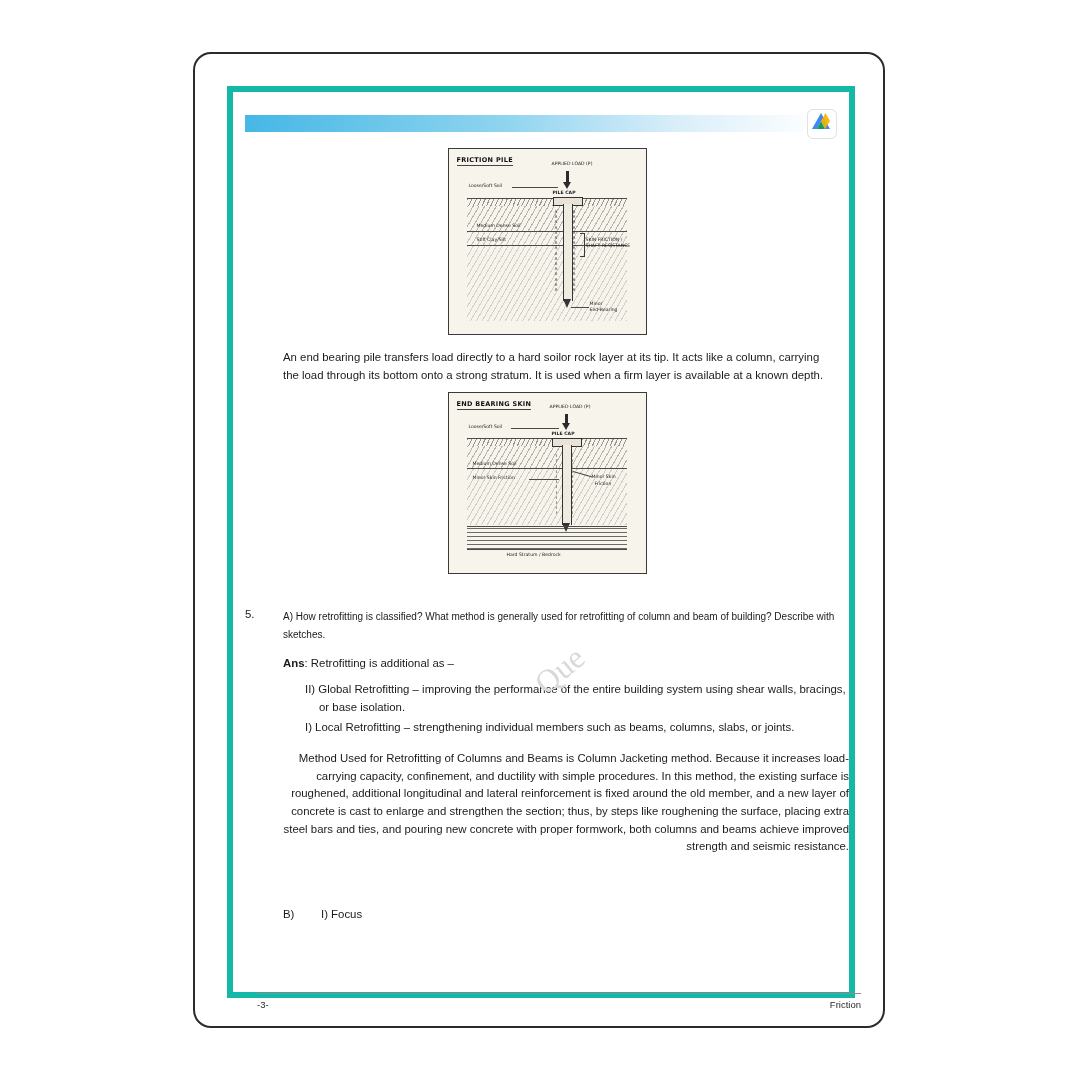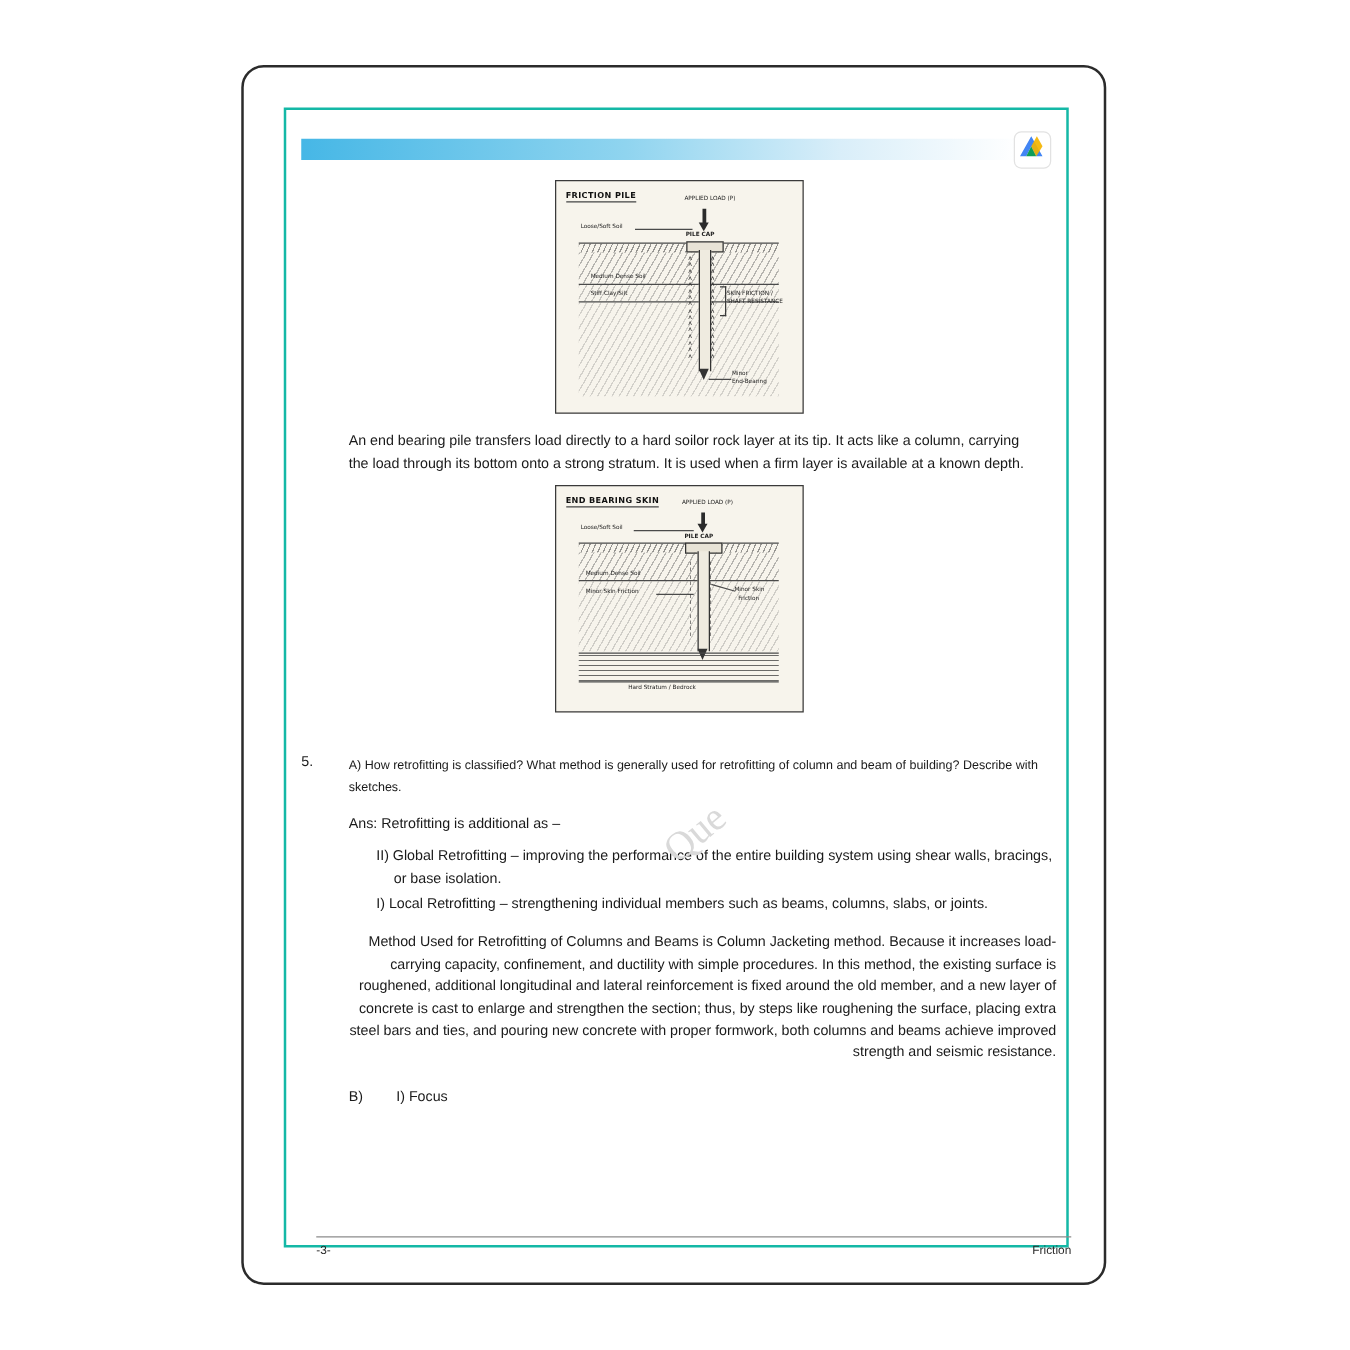--- a/index.html
+++ b/index.html
@@ -20,21 +20,21 @@
     border-radius: 18px;
     background: #ffffff;
     box-sizing: border-box;
   }
   .page-inner {
     position: absolute;
     left: 32px;
     top: 32px;
     width: 628px;
     height: 912px;
-    border: 2px solid #14b8a6;
+    border: 6px solid #14b8a6;
     background: #ffffff;
     box-sizing: border-box;
   }
   .header-band {
     position: absolute;
     left: 12px;
     top: 23px;
     width: 575px;
     height: 17px;
     background: linear-gradient(to right, #46b7e6 0%, #8fd4ef 45%, #d9eef9 75%, #ffffff 100%);
@@ -157,32 +157,32 @@
   .p-intro { margin: 14px 18px 0 38px; }
   .q-block { margin-top: 34px; position: relative; padding-left: 38px; }
   .q-num {
     position: absolute;
     left: 0; top: 0;
     font-size: 11.4px;
     color: #1a1a1a;
   }
   .q-text { font-size: 10px; line-height: 17.6px; color: #1a1a1a; margin-right: 4px; }
   .ans-line { margin-top: 14px; font-size: 11.4px; color: #1a1a1a; }
-  .ans-line b { font-weight: normal; }
+  .ans-line b { font-weight: bold; }
   .list { margin: 12px 0 0 22px; }
   .list-item {
     font-size: 11.4px;
     line-height: 17.6px;
     color: #1a1a1a;
     padding-left: 14px;
     text-indent: -14px;
     margin-bottom: 2px;
   }
   .method-para { margin-top: 14px; text-align: right; }
-  .sub-b { margin-top: 20px; position: relative; font-size: 11.4px; color: #1a1a1a; }
+  .sub-b { margin-top: 52px; position: relative; font-size: 11.4px; color: #1a1a1a; }
   .sub-b .lbl { display: inline-block; width: 38px; }
 
   .footer {
     position: absolute;
     left: 12px;
     bottom: -26px;
     width: 604px;
     font-size: 9.5px;
     color: #2b2b2b;
     display: flex;

